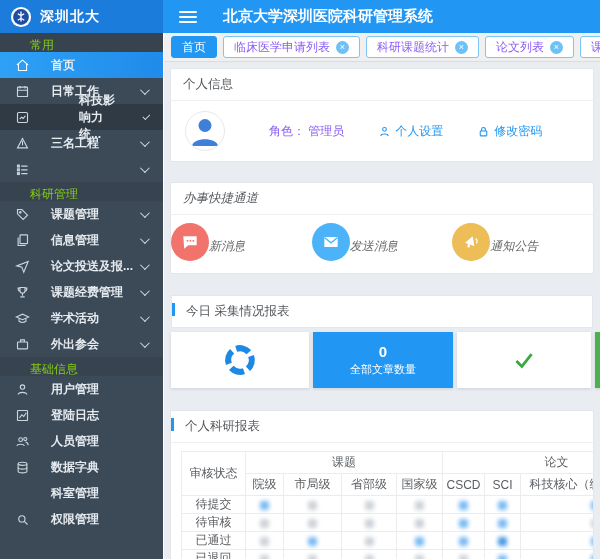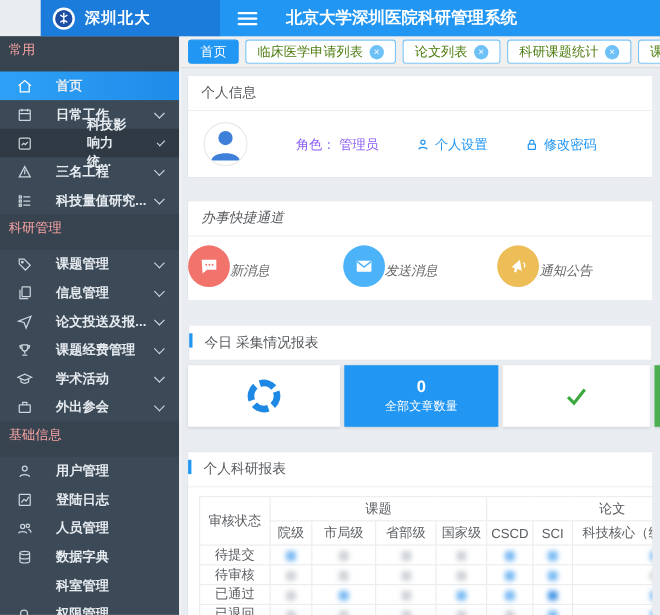--- a/index.html
+++ b/index.html
@@ -3,41 +3,41 @@
 <meta charset="utf-8">
 <style>
   html,body{margin:0;padding:0;}
   body{
     width:600px;height:559px;overflow:hidden;position:relative;
     font-family:"Liberation Sans","DejaVu Sans",sans-serif;
     background:#e9edf2;font-size:12px;
   }
   
   .topbar{position:absolute;top:0;left:0;right:0;height:33px;display:flex;z-index:5;}
-  .logo-strip{width:163px;background:#1b7cdc;display:flex;align-items:center;padding-left:10px;box-sizing:border-box;margin-left:37px;}
+  .logo-strip{width:163px;background:#1b7cdc;display:flex;align-items:center;padding-left:10px;box-sizing:border-box;}
   .logo-emblem{width:22px;height:22px;flex:0 0 22px;}
   .logo-text{color:#fff;font-size:14px;font-weight:bold;margin-left:8px;letter-spacing:1px;}
   .titlebar{flex:1;background:#2196f3;display:flex;align-items:center;}
   .hamburger{margin-left:16px;width:18px;cursor:pointer;}
   .hamburger span{display:block;height:2px;background:#fff;margin:3px 0;border-radius:1px;}
   .app-title{color:#fff;font-size:15px;font-weight:bold;margin-left:26px;}
   
   .sidebar{position:absolute;top:33px;left:0;bottom:0;width:163px;background:#3c4a57;overflow:hidden;}
-  .sec-label{height:32px;line-height:24px;padding-left:8px;font-size:12px;color:#fca5a5;background:#37434f;}
+  .sec-label{height:19px;line-height:24px;padding-left:30px;font-size:12px;color:#84cc16;background:#37434f;}
   .nav-item{height:26px;display:flex;align-items:center;padding-left:15px;color:#e6ebf0;cursor:pointer;}
   .nav-item .nicon{width:16px;height:16px;flex:0 0 16px;color:#ccd5dd;display:flex;align-items:center;}
   .nav-item .nlabel{margin-left:20px;font-size:12px;font-weight:bold;}
   .nav-item.active{background:linear-gradient(90deg,#2ea1f6,#1f8bea);}
   .nav-item.active .nicon{color:#fff;}
   .nav-item.hl{background:#2f3a45;gap:28px;}
   .chev{margin-left:auto;margin-right:16px;width:6px;height:6px;border-right:1.6px solid #cfd8e0;border-bottom:1.6px solid #cfd8e0;transform:rotate(45deg) translateY(-2px);}
   
   .main{position:absolute;top:33px;left:163px;right:0;bottom:0;display:flex;flex-direction:column;border-left:1px solid #fff;box-sizing:border-box;}
   .tabbar{height:28px;flex:0 0 28px;background:#f0f0f0;border-bottom:1px solid #dcdcdc;display:flex;align-items:center;padding:0 7px;gap:6px;}
-  .tab{height:20px;padding:0 10px;border:1px solid #7cc5f6;border-radius:3px;background:#fff;color:#4d7c0f;font-size:12px;display:flex;align-items:center;gap:6px;cursor:pointer;white-space:nowrap;}
+  .tab{height:20px;padding:0 10px;border:1px solid #7cc5f6;border-radius:3px;background:#fff;color:#8b5cf6;font-size:12px;display:flex;align-items:center;gap:6px;cursor:pointer;white-space:nowrap;}
   .tab.active{background:#2196f3;border-color:#2196f3;color:#fff;}
   .tab-close{width:13px;height:13px;border-radius:50%;background:#6ec1f7;color:#fff;font-size:9px;line-height:13px;text-align:center;cursor:pointer;}
   .tab-close::before{content:"×";}
   .content{flex:1;padding:6px;display:flex;flex-direction:column;gap:20px;overflow:hidden;}
   .panel{background:#fff;border:1px solid #e3e6ea;box-sizing:border-box;}
   .panel-h{position:relative;padding:7px 12px;font-size:12.5px;color:#55585c;border-bottom:1px solid #efefef;}
   .panel-h.accent{padding-left:14px;}
   .panel-h.accent::before{content:"";position:absolute;left:0;top:7px;width:3px;height:13px;background:#2196f3;}
   
   .profile-body{display:flex;align-items:center;padding:8px 14px;height:44px;}
@@ -138,21 +138,20 @@
   </div>
   <div class="nav-item">
     <span class="nicon">
         <svg class="sicon" viewBox="0 0 24 24" width="15" height="15" fill="none" stroke="currentColor" stroke-width="1.8">
           <rect x="4" y="5" width="3" height="3"></rect>
           <rect x="4" y="11" width="3" height="3"></rect>
           <rect x="4" y="17" width="3" height="3"></rect>
           <path d="M10 6.5h10M10 12.5h10M10 18.5h10"></path>
         </svg>
       </span>
-    <span class="nlabel">科技量值研究...</span>
     <span class="chev"></span>
   </div>
 
   <div class="sec-label">科研管理</div>
 
   <div class="nav-item">
     <span class="nicon">
         <svg class="sicon" viewBox="0 0 24 24" width="15" height="15" fill="none" stroke="currentColor" stroke-width="1.8">
           <path d="M4 4h7l9 9-7 7-9-9z"></path>
           <circle cx="8.5" cy="8.5" r="1.2"></circle>
@@ -271,25 +270,25 @@
 
   <div class="tabbar">
     <div class="tab active">
         <span>首页</span>
       </div>
     <div class="tab">
         <span>临床医学申请列表</span>
         <span class="tab-close"></span>
       </div>
     <div class="tab">
+        <span>科研课题统计</span>
+        <span class="tab-close"></span>
+      </div>
+    <div class="tab">
         <span>论文列表</span>
-        <span class="tab-close"></span>
-      </div>
-    <div class="tab">
-        <span>科研课题统计</span>
         <span class="tab-close"></span>
       </div>
     <div class="tab">
         <span>课题费用报表</span>
       </div>
 
   </div>
 
   <div class="content">
 

